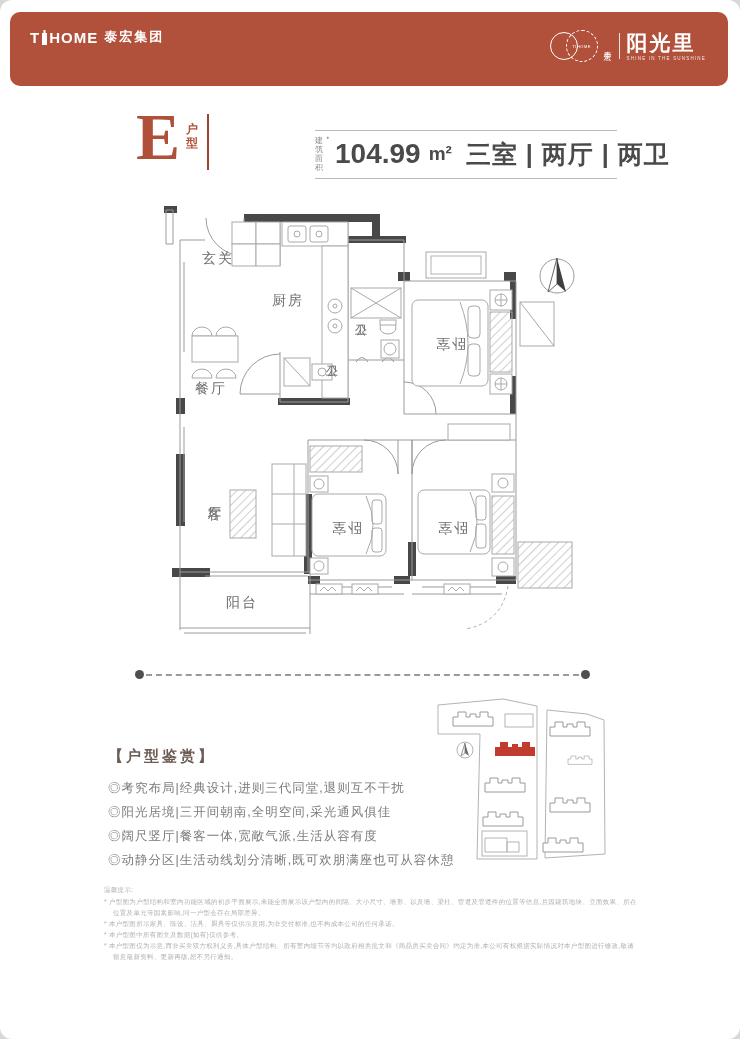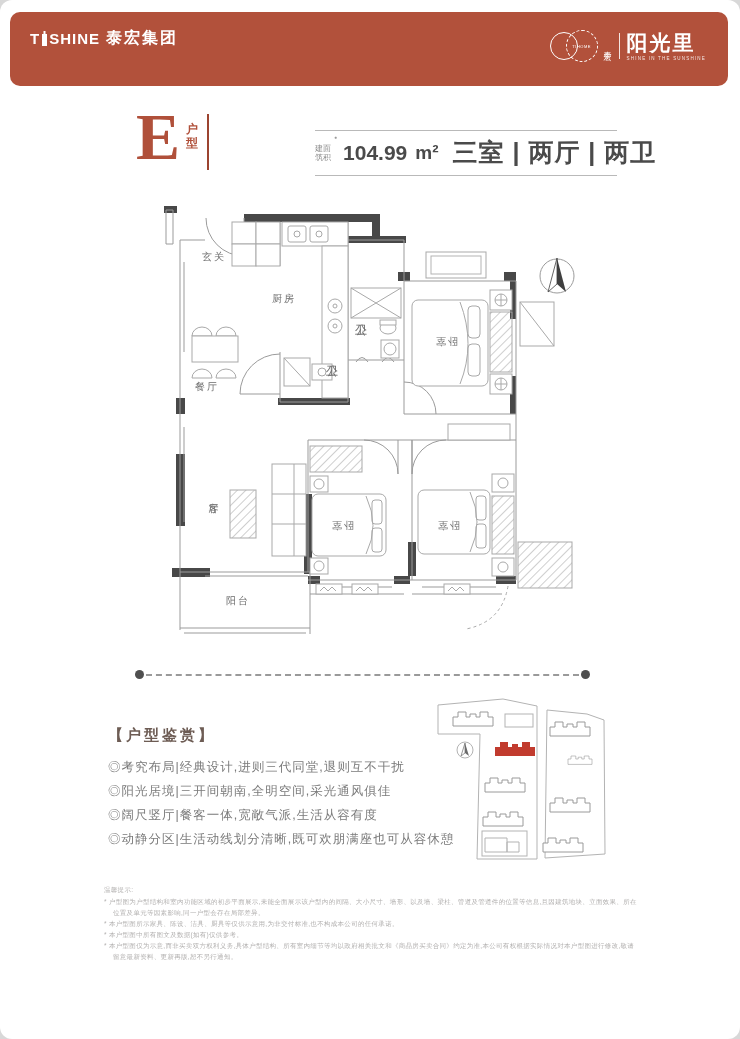--- a/index.html
+++ b/index.html
@@ -4,21 +4,21 @@
 <style>
   html,body{margin:0;padding:0;background:#d8d8d8;}
   .page{position:relative;width:740px;height:1039px;margin:0 auto;background:#ffffff;
         border-radius:12px;overflow:hidden;font-family:"Liberation Sans",sans-serif;}
   
   .topbar{position:absolute;left:10px;top:12px;width:718px;height:74px;background:#b2513b;
           border-radius:10px;display:flex;align-items:flex-start;justify-content:space-between;
           padding:16px 22px 0 20px;box-sizing:border-box;color:#fff;}
   .brand{display:flex;align-items:center;gap:6px;font-weight:bold;}
   .brand .latin{font-size:15px;letter-spacing:1px;display:flex;align-items:center;}
-  .brand .cn{font-size:16px;letter-spacing:2px;font-weight:bold;text-align:right;}
+  .brand .cn{font-size:13px;letter-spacing:2px;font-weight:bold;text-align:right;}
   .tower{display:inline-block;margin:0 1px;}
   .projlogo{display:flex;align-items:center;gap:7px;margin-top:2px;justify-content:space-between;}
   .circles{position:relative;width:46px;height:32px;}
   .c1{position:absolute;left:0;top:2px;width:26px;height:26px;border:1.5px solid #fff;border-radius:50%;}
   .c2{position:absolute;left:16px;top:0;width:30px;height:30px;border:1.5px dashed #fff;border-radius:50%;
       display:flex;align-items:center;justify-content:center;font-size:4px;letter-spacing:.5px;}
   .minicn{font-size:8px;line-height:9px;writing-mode:vertical-rl;text-orientation:upright;letter-spacing:1px;}
   .projdivider{width:1px;height:26px;background:rgba(255,255,255,.85);}
   .projname{display:flex;flex-direction:column;align-items:flex-start;}
   .projname .big{font-size:21px;font-weight:bold;letter-spacing:2px;line-height:22px;}
@@ -27,37 +27,37 @@
   .titleblock{position:absolute;left:136px;top:106px;width:490px;height:78px;}
   .bigE{position:absolute;left:0;top:-4px;font-family:"Liberation Serif",serif;font-weight:bold;
         font-size:66px;line-height:70px;color:#b0503a;}
   .hx{position:absolute;left:50px;top:16px;display:flex;flex-direction:column;color:#b0503a;
       font-size:12px;font-weight:bold;line-height:14px;letter-spacing:1px;}
   .tdiv{position:absolute;left:71px;top:8px;width:2px;height:56px;background:#9c4430;}
   .unitname{position:absolute;left:80px;top:-2px;font-size:48px;font-weight:bold;color:#b0503a;
             letter-spacing:6px;line-height:66px;}
   .specbox{position:absolute;left:179px;top:24px;width:302px;border-top:1px solid #b9b9b9;
            border-bottom:1px solid #b9b9b9;padding:5px 0 6px 0;display:flex;align-items:center;gap:6px;}
-  .arealabel{font-size:8px;color:#8a8a8a;line-height:9px;display:flex;flex-direction:row;}
+  .arealabel{font-size:8px;color:#8a8a8a;line-height:9px;display:flex;flex-direction:column;}
   .areamark{font-size:5px;color:#9a9a9a;align-self:flex-start;margin:-2px 0 0 -3px;}
-  .areanum{font-size:21px;color:#4a4a4a;font-weight:bold;letter-spacing:0;}
+  .areanum{font-size:28px;color:#4a4a4a;font-weight:bold;letter-spacing:0;}
   .areaunit{font-size:19px;color:#4a4a4a;font-weight:bold;margin-left:2px;}
   .spec{font-size:25px;color:#4a4a4a;font-weight:bold;letter-spacing:1px;margin-left:8px;white-space:nowrap;}
   
   .plan{position:absolute;left:160px;top:202px;width:440px;height:450px;}
   .plan svg{position:absolute;left:0;top:0;}
-  .rlabel{position:absolute;color:#6e6e6e;font-size:10px;letter-spacing:2px;white-space:nowrap;}
+  .rlabel{position:absolute;color:#6e6e6e;font-size:14px;letter-spacing:2px;white-space:nowrap;}
   .vlabel{writing-mode:vertical-rl;text-orientation:upright;letter-spacing:1px;}
   .rot{transform:rotate(180deg);}
   
   .divider{position:absolute;left:135px;top:670px;width:455px;height:9px;display:flex;align-items:center;}
   .dot{width:9px;height:9px;border-radius:50%;background:#4f4f4f;flex:none;}
   .dash{flex:1;border-top:2px dashed #9a9a9a;margin:0 2px;}
   
-  .apprec{position:absolute;left:108px;top:726px;width:380px;}
+  .apprec{position:absolute;left:108px;top:747px;width:380px;}
   .apprec h3{margin:0 0 16px 0;font-size:15px;letter-spacing:3px;color:#6d5c54;font-weight:bold;}
   .apprec .b{font-size:12.5px;color:#7a7a7a;letter-spacing:1px;margin-bottom:11px;line-height:13px;}
   
   .siteplan{position:absolute;left:425px;top:692px;width:215px;height:188px;}
   
   .notes{position:absolute;left:104px;top:884px;width:536px;color:#b3b1b0;font-size:6.5px;
          line-height:11px;letter-spacing:.3px;}
   .notes .nt{margin-bottom:1px;}
   .notes .nl{padding-left:9px;text-indent:-9px;}
   
@@ -74,21 +74,21 @@
 <div class="page">
 
   <div class="topbar">
     <div class="brand">
       <span class="latin">
         <span>T</span>
         <svg class="tower" width="7" height="15" viewBox="0 0 7 15">
           <rect x="2.5" y="0" width="2" height="3" fill="#fff"></rect>
           <rect x="1" y="3" width="5" height="12" fill="#fff"></rect>
         </svg>
-        <span>SHINE</span>
+        <span>HOME</span>
       </span>
       <span class="cn">泰宏集团</span>
     </div>
     <div class="projlogo">
       <div class="circles">
         <div class="c1"></div>
         <div class="c2">
             <span>TIHOME</span>
           </div>
       </div>

